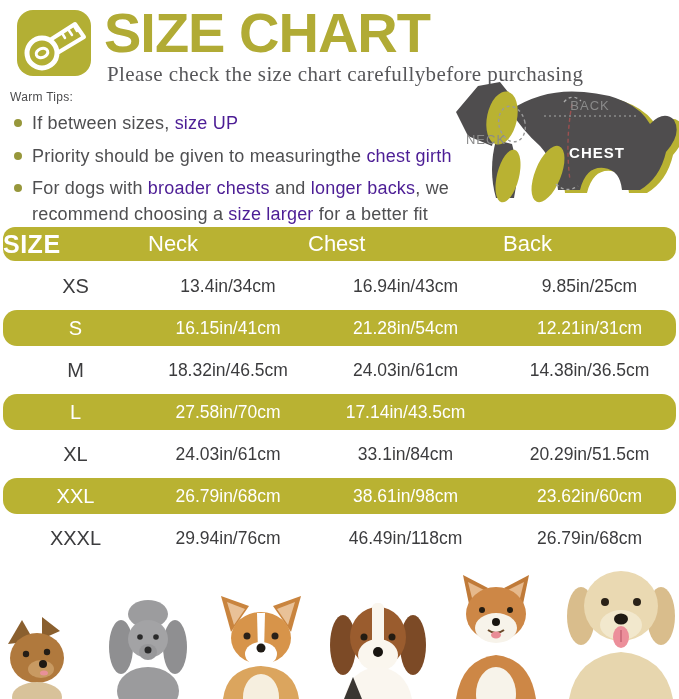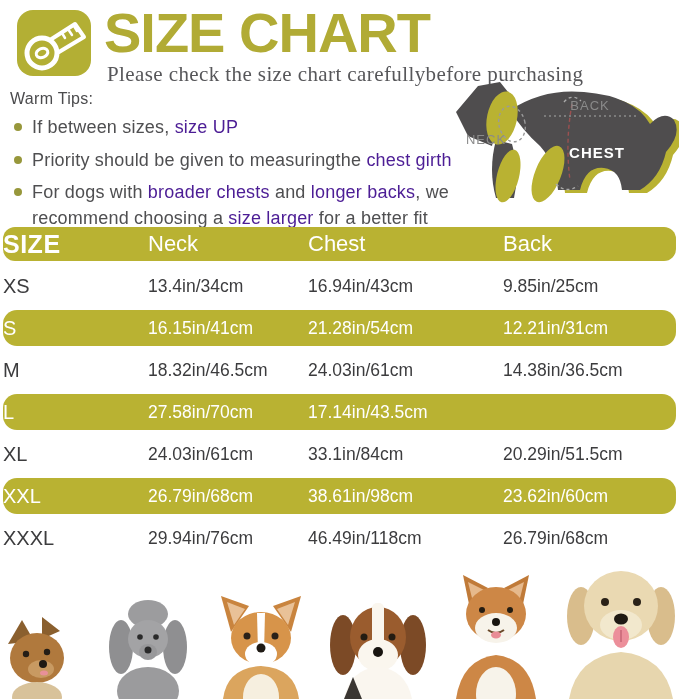--- a/index.html
+++ b/index.html
@@ -16,21 +16,21 @@
     margin:0; font-size:56px; font-weight:700; letter-spacing:-1px;
     color:#b1ab35; line-height:1.02; font-family:"Liberation Sans", sans-serif;
   }
   .subtitle {
     margin:1px 0 0 3px; font-size:21px; color:#57575a; letter-spacing:0.4px;
     font-family:Liberation Serif, serif;
   }
 
   
   .tips { position:absolute; top:90px; left:10px; width:462px; }
-  .tips-heading { margin:0 0 7px 0; font-size:16px; color:#4b4b4d; letter-spacing:0.3px; }
+  .tips-heading { margin:0 0 7px 0; font-size:12px; color:#4b4b4d; letter-spacing:0.3px; }
   .tips ul { list-style:none; margin:0; padding:0; }
   .tips li {
     position:relative; padding-left:22px; margin-bottom:7px;
     font-size:18px; color:#4f4f51; line-height:1.42; letter-spacing:0.2px;
   }
   .tips li::before {
     content:""; position:absolute; left:4px; top:8px;
     width:8px; height:8px; border-radius:50%; background:#97973b;
   }
   .hl { color:#4c1d95; }
@@ -43,21 +43,21 @@
   .t-header {
     display:grid; grid-template-columns:145px 160px 195px auto;
     height:34px; align-items:center; text-align:left;
     background:#b9b232; border-radius:12px; color:#ffffff;
   }
   .t-header .c0 { font-size:25px; font-weight:700; letter-spacing:0.5px; }
   .t-header .ch { font-size:22px; }
   .t-body { margin-top:4px; }
   .t-row {
     display:grid; grid-template-columns:145px 160px 195px auto;
-    height:42px; align-items:center; 
+    height:42px; align-items:center; text-align:center;
     font-size:17.5px; color:#3c3c3e;
   }
   .t-row .c0 { font-size:20px; }
   .t-row.band {
     height:36px; margin:3px 0; background:#b9b232;
     border-radius:14px; color:#ffffff;
   }
 
   
   .dogs {

